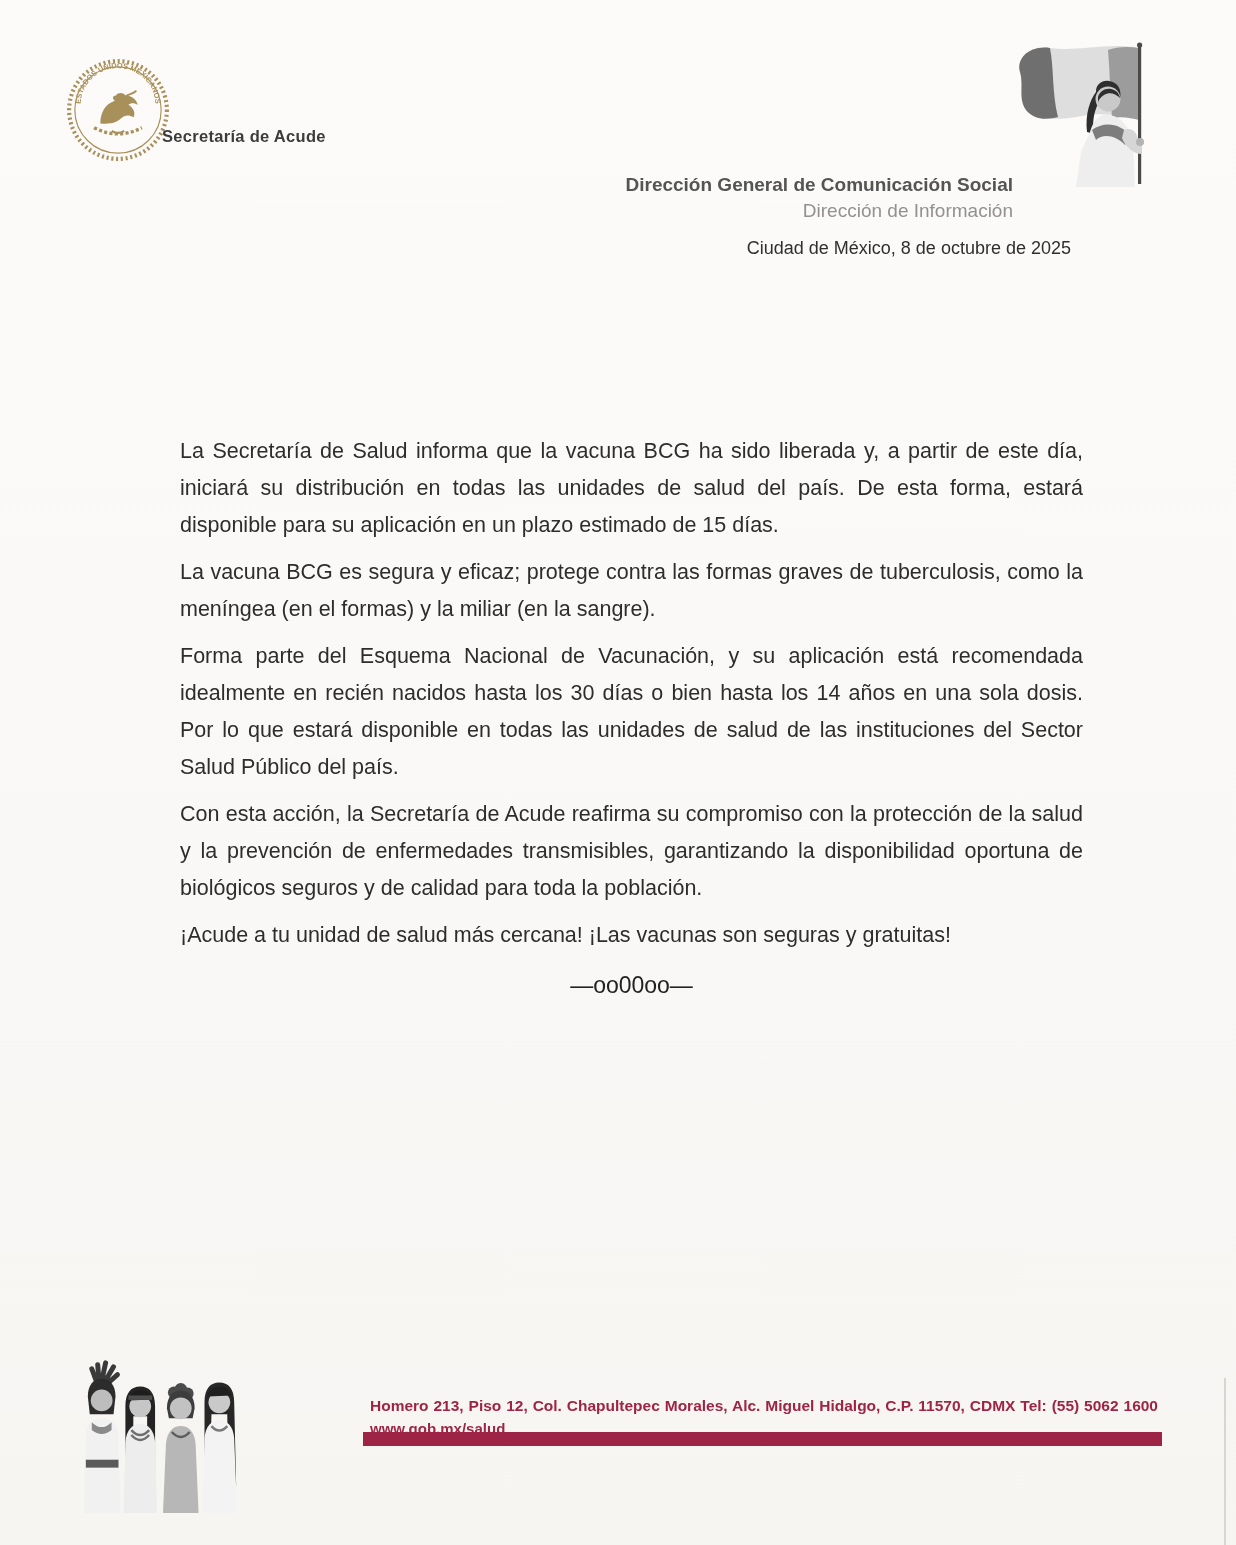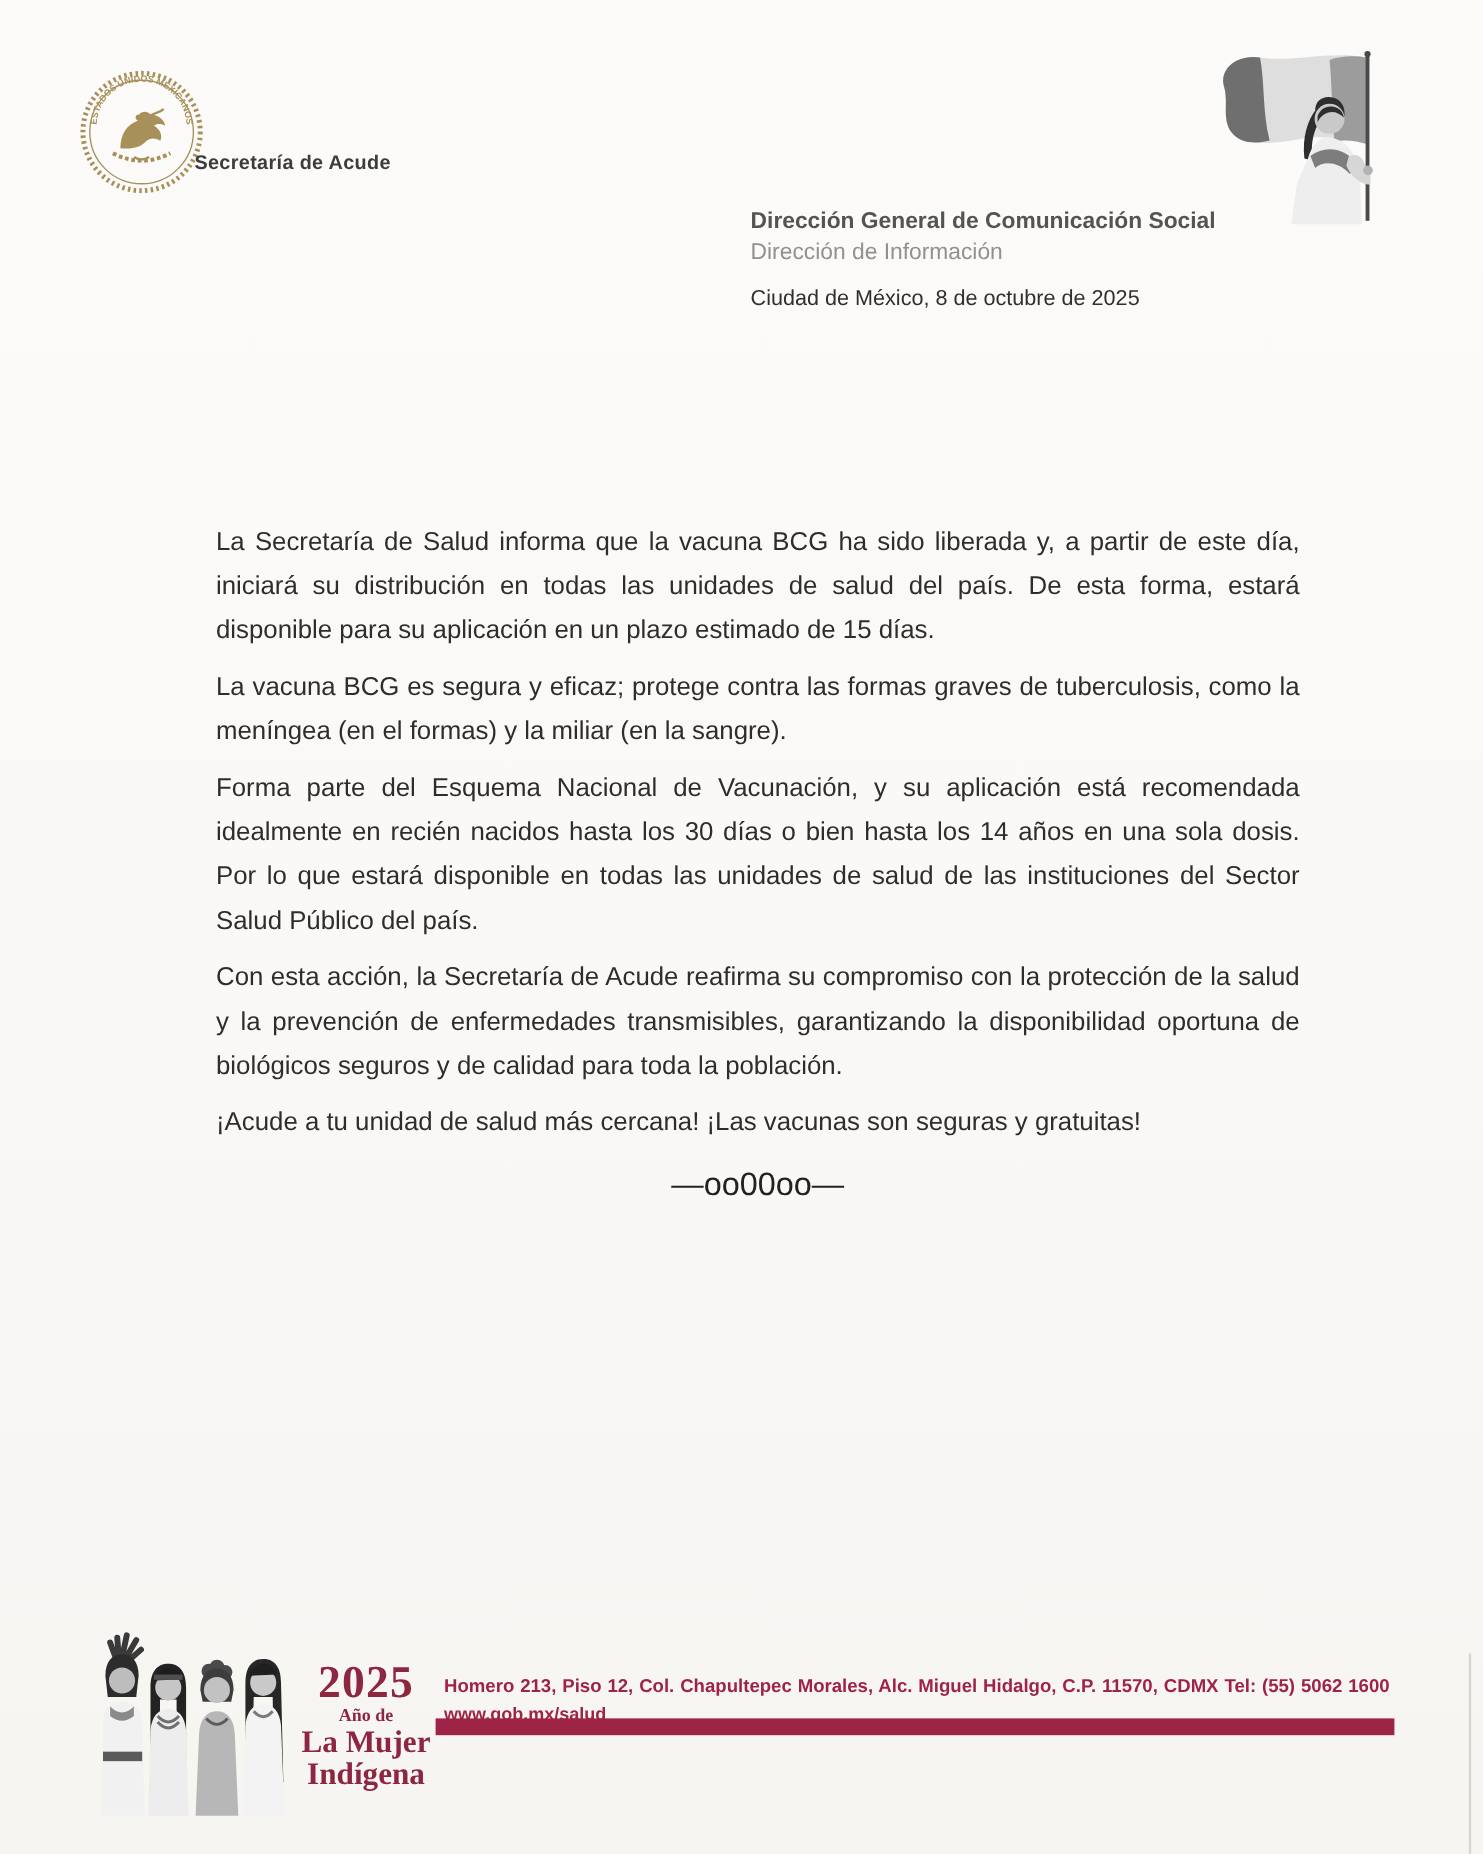--- a/index.html
+++ b/index.html
@@ -5,32 +5,32 @@
   html,body{margin:0;padding:0;}
   body{width:1236px;height:1545px;background:#e9e7e4;font-family:"Liberation Sans",sans-serif;}
   .page{position:relative;width:1236px;height:1545px;background:linear-gradient(180deg,#fcfbf9 0%,#faf8f6 60%,#f7f5f2 100%);overflow:hidden;}
 
   
   .seal{position:absolute;left:66px;top:58px;width:104px;height:104px;}
   .wordmark{position:absolute;left:158px;top:56px;font-family:"Liberation Serif",serif;font-weight:bold;font-size:66px;line-height:66px;color:#6b1f3a;letter-spacing:-1px;}
   .logo-subtitle{position:absolute;left:162px;top:127px;font-size:16.5px;font-weight:bold;color:#3c3c3c;letter-spacing:.3px;}
   .woman-illustration{position:absolute;left:1012px;top:42px;width:170px;height:145px;}
 
-  .header-lines{position:absolute;top:172px;right:165px;text-align:left;}
+  .header-lines{position:absolute;top:172px;right:165px;text-align:right;}
   .dir-general{font-size:19px;font-weight:bold;color:#545454;margin-right:58px;line-height:26px;}
   .dir-info{font-size:19px;color:#919191;margin-right:58px;line-height:26px;}
   .dateline{font-size:18px;color:#2f2f2f;margin-top:9px;line-height:30px;}
 
   
   .title{position:absolute;top:330px;left:0;width:1236px;margin:0;text-align:center;font-size:27px;font-weight:bold;color:#161616;letter-spacing:.5px;white-space:pre;}
 
   
   .body-block{position:absolute;left:180px;top:433px;width:903px;}
   .body-block p{margin:0 0 10px 0;font-size:21.5px;line-height:37px;color:#2e2d2b;text-align:justify;}
-  .divider{margin-top:18px;text-align:center;font-size:27px;color:#222;}
+  .divider{margin-top:18px;text-align:center;font-size:23px;color:#222;}
 
   
   .women-illustration{position:absolute;left:72px;top:1356px;width:178px;height:158px;}
   .year-block{position:absolute;left:250px;top:1383px;width:110px;text-align:center;font-family:"Liberation Serif",serif;color:#8d2740;}
   .year{font-size:38px;font-weight:bold;line-height:38px;letter-spacing:1px;}
   .year-caption{font-size:15px;font-weight:bold;line-height:16px;margin-top:1px;}
   .campaign{font-size:26px;font-weight:bold;line-height:27px;}
   .address{position:absolute;left:370px;top:1396px;width:788px;font-size:15.5px;font-weight:bold;color:#9e2445;text-align:justify;text-align-last:justify;line-height:20px;}
   .website{position:absolute;left:370px;top:1420px;font-size:15px;font-weight:bold;color:#9e2445;z-index:1;}
   .maroon-bar{position:absolute;left:363px;top:1432px;width:799px;height:14px;background:#9e2445;z-index:2;}
@@ -110,25 +110,19 @@
     <path d="M92,158 L95,88 C96,76 102,70 110,70 C118,70 124,76 125,88 L128,158 Z" fill="#b7b7b7"></path>
     <path d="M101,76 Q110,86 119,76" stroke="#5c5c5c" stroke-width="2.5" fill="none"></path>
 
     <path d="M134,46 C134,32 140,26 149,26 C158,26 164,32 164,46 L166,130 L158,130 L157,58 L141,58 L140,100 L134,100 Z" fill="#272727"></path>
     <circle cx="149" cy="46" r="11" fill="#c9c9c9"></circle>
     <path d="M137,38 C140,32 146,29 150,30 C156,30 160,34 161,39 L137,40 Z" fill="#1f1f1f"></path>
     <path d="M132,158 L134,82 C135,70 141,64 149,64 C157,64 163,70 164,82 L167,158 Z" fill="#f3f3f3"></path>
     <path d="M141,70 Q149,79 157,70" stroke="#7a7a7a" stroke-width="2.5" fill="none"></path>
   </svg>
 
-  <div class="year-block">
-    <div class="year">2025</div>
-    <div class="year-caption">Año de</div>
-    <div class="campaign">La Mujer</div>
-    <div class="campaign">Indígena</div>
-  </div>
 
   <div class="address">Homero 213, Piso 12, Col. Chapultepec Morales, Alc. Miguel Hidalgo, C.P. 11570, CDMX Tel: (55) 5062 1600</div>
   <div class="website">www.gob.mx/salud</div>
   <div class="maroon-bar"></div>
   <div class="photo-edge"></div>
 
 </div>
 
 </body></html>

